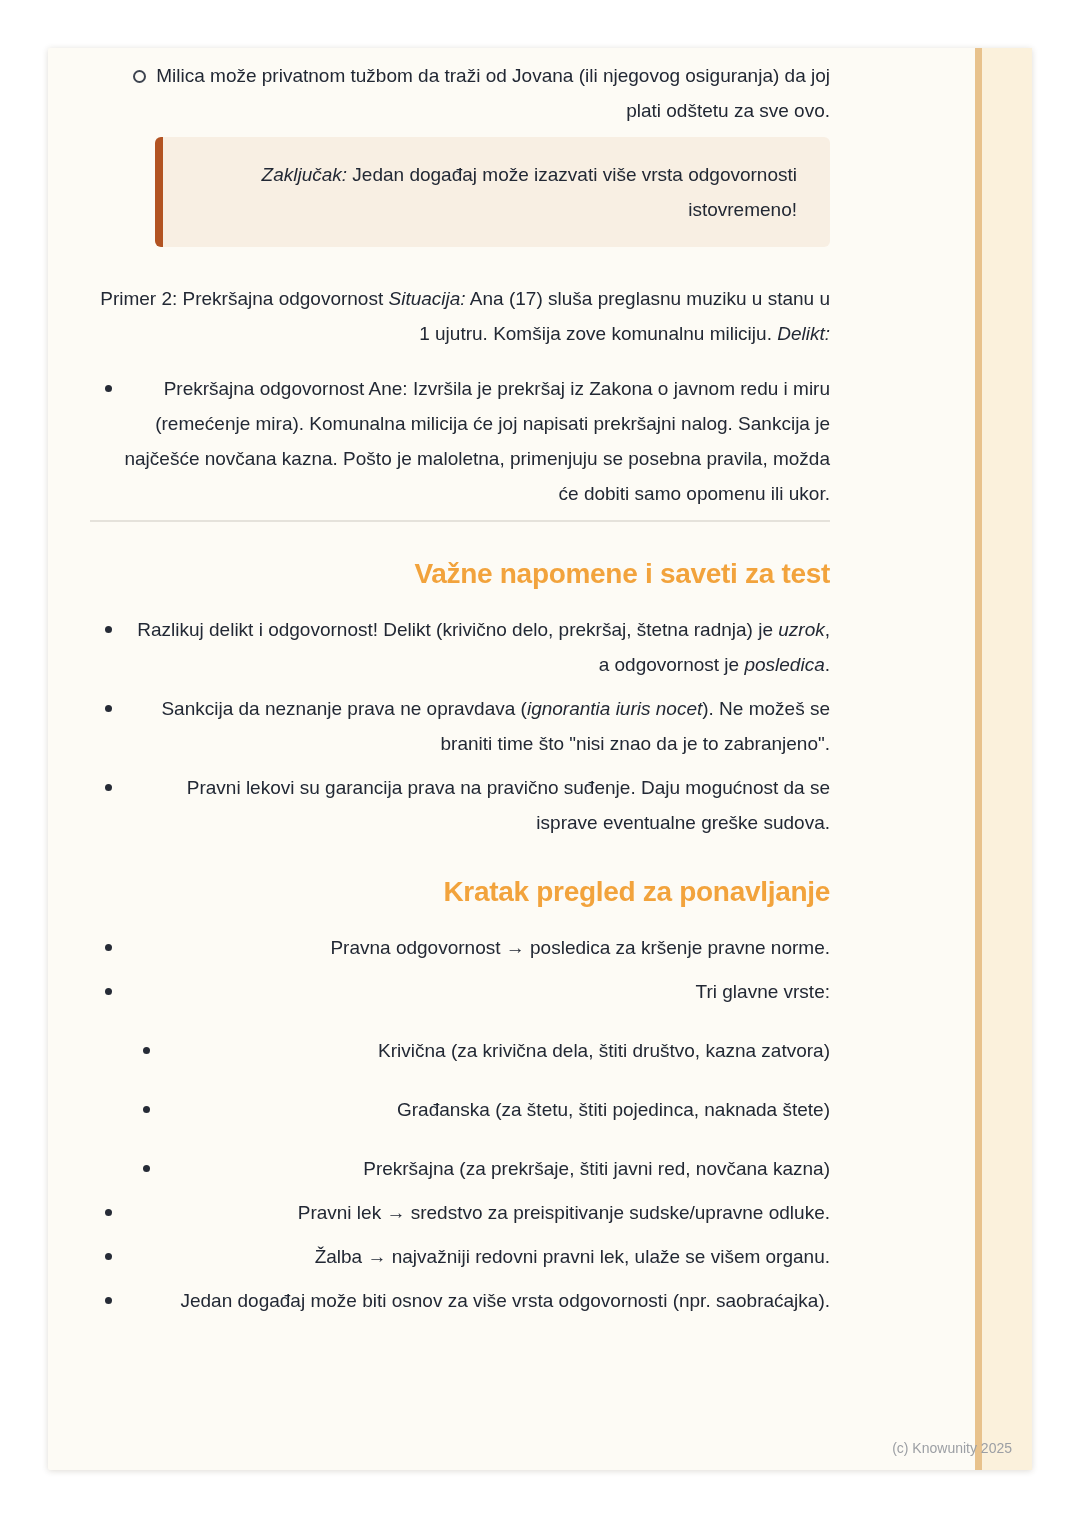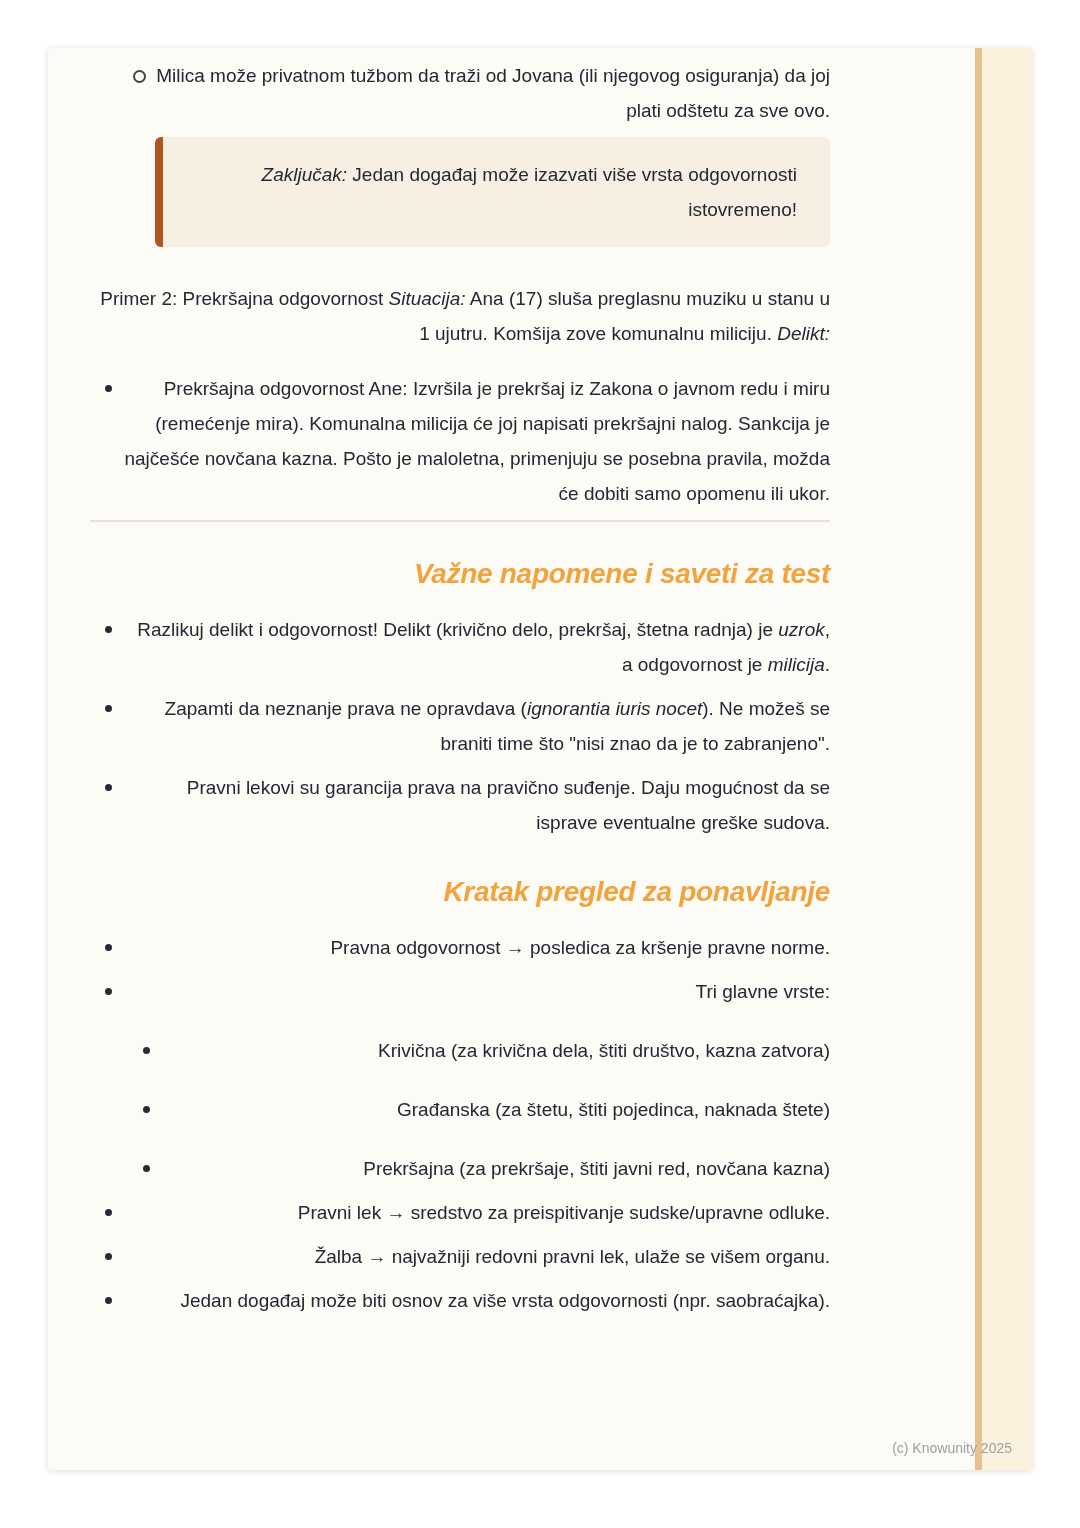--- a/index.html
+++ b/index.html
@@ -59,21 +59,20 @@
   .paragraph { margin: 0 0 20px 0; }
   .divider {
     border: none; border-top: 2px solid #E5E2DB;
     margin: 0; width: 740px;
   }
   .section-title {
     margin: 34px 0 20px 0;
     font-size: 28px; line-height: 36px; font-weight: 700;
     letter-spacing: -0.3px;
     color: var(--accent, #F2A33C);
-    font-style: italic;
   }
   .footer {
     position: absolute; right: 20px; bottom: 14px;
     font-size: 14px; color: #9C9FA4; z-index: 2; text-align: right;
   }
   .run-b { font-weight: 400; }
   .run-i { font-style: italic; }
 </style>
 </head>
 <body>
@@ -96,22 +95,22 @@
 
     <ul class="list disc-list">
         <li><span><span class="run-b ">Prekršajna odgovornost Ane:</span><span class=""> Izvršila je prekršaj iz Zakona o javnom redu i miru (remećenje mira). Komunalna milicija će joj napisati prekršajni nalog. Sankcija je najčešće novčana kazna. Pošto je maloletna, primenjuju se posebna pravila, možda će dobiti samo opomenu ili ukor.</span></span></li>
       </ul>
 
     <hr class="divider">
 
     <h2 class="section-title">Važne napomene i saveti za test</h2>
 
     <ul class="list disc-list">
-        <li><span><span class="run-b ">Razlikuj delikt i odgovornost!</span><span class=""> Delikt (krivično delo, prekršaj, štetna radnja) je </span><span class="run-i">uzrok</span><span class="">, a odgovornost je </span><span class="run-i">milicija</span><span class="">.</span></span></li>
-        <li><span><span class="">Zapamti da </span><span class="run-b ">neznanje prava ne opravdava</span><span class=""> (</span><span class="run-i">ignorantia iuris nocet</span><span class="">). Ne možeš se braniti time što "nisi znao da je to zabranjeno".</span></span></li>
+        <li><span><span class="run-b ">Razlikuj delikt i odgovornost!</span><span class=""> Delikt (krivično delo, prekršaj, štetna radnja) je </span><span class="run-i">uzrok</span><span class="">, a odgovornost je </span><span class="run-i">posledica</span><span class="">.</span></span></li>
+        <li><span><span class="">Sankcija da </span><span class="run-b ">neznanje prava ne opravdava</span><span class=""> (</span><span class="run-i">ignorantia iuris nocet</span><span class="">). Ne možeš se braniti time što "nisi znao da je to zabranjeno".</span></span></li>
         <li><span><span class="">Pravni lekovi su </span><span class="run-b ">garancija prava na pravično suđenje</span><span class="">. Daju mogućnost da se isprave eventualne greške sudova.</span></span></li>
       </ul>
 
     <h2 class="section-title">Kratak pregled za ponavljanje</h2>
 
     <ul class="list disc-list">
         <li><span><span class="run-b ">Pravna odgovornost</span><span class=""> → posledica za kršenje pravne norme.</span></span></li>
         <li><span><span class="run-b ">Tri glavne vrste:</span></span><ul class="list disc-list sub-list">
             <li><span><span class="run-b ">Krivična</span><span class=""> (za krivična dela, štiti društvo, kazna zatvora)</span></span></li>
             <li><span><span class="run-b ">Građanska</span><span class=""> (za štetu, štiti pojedinca, naknada štete)</span></span></li>

